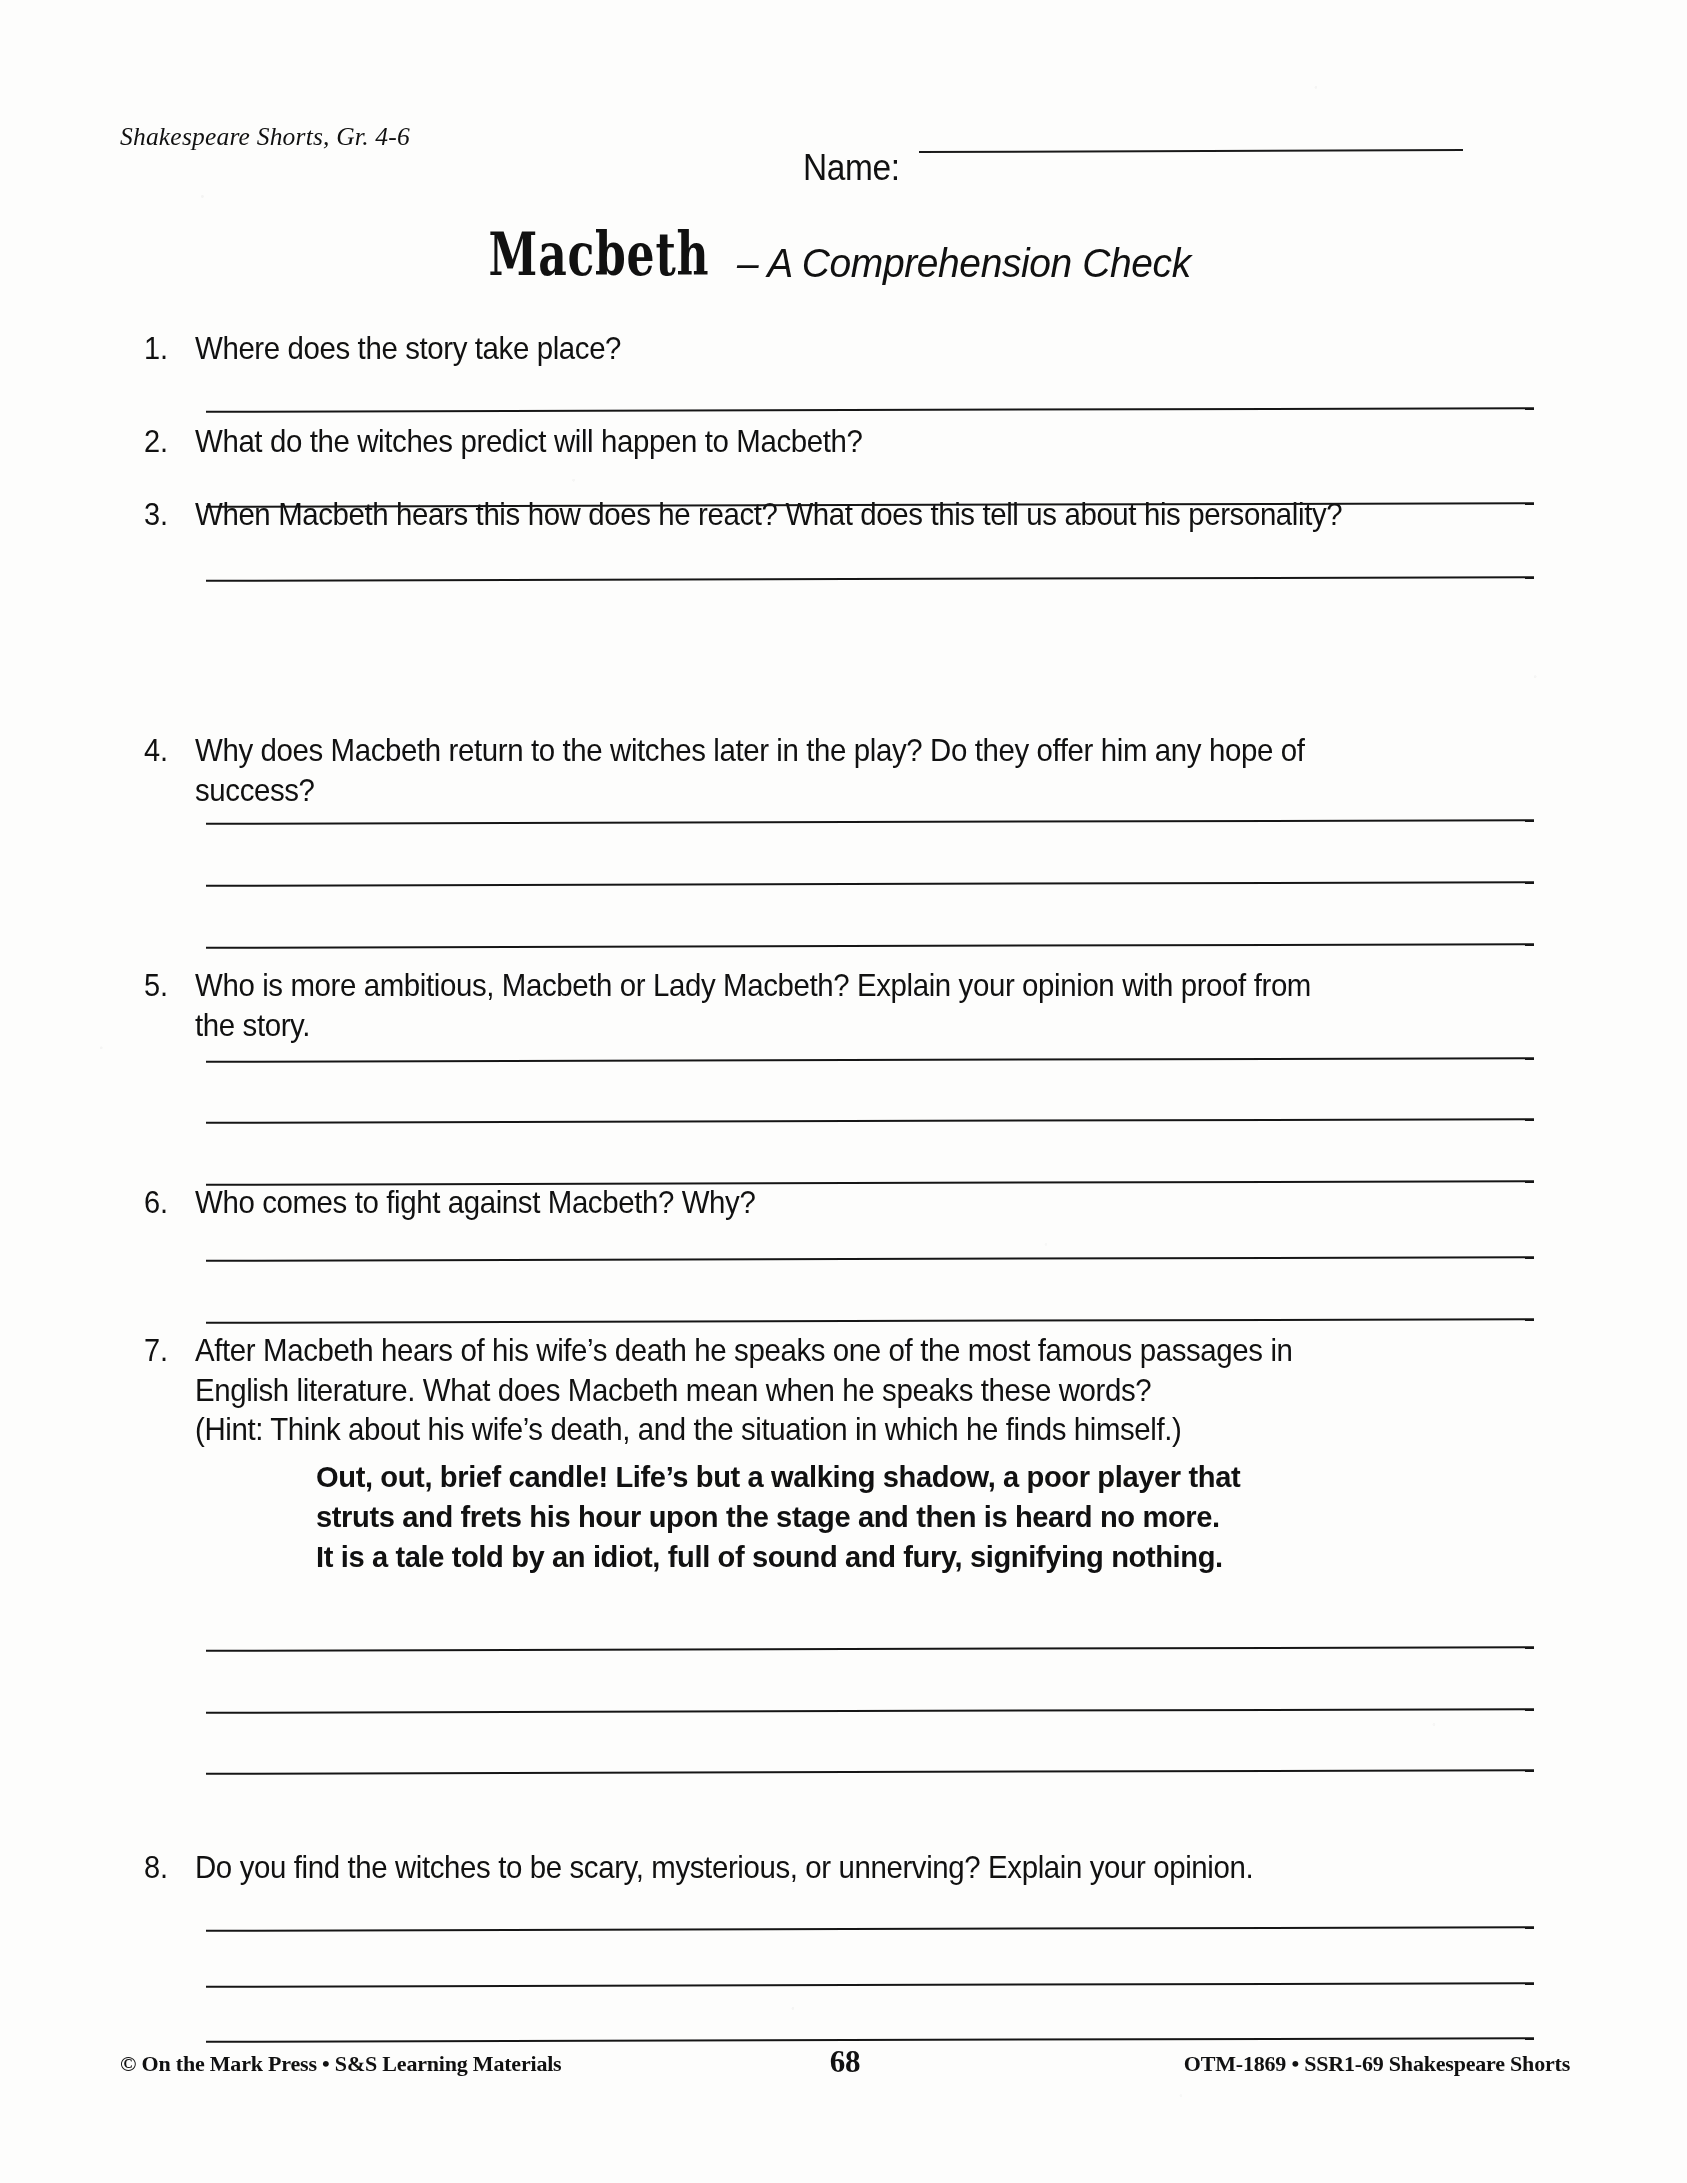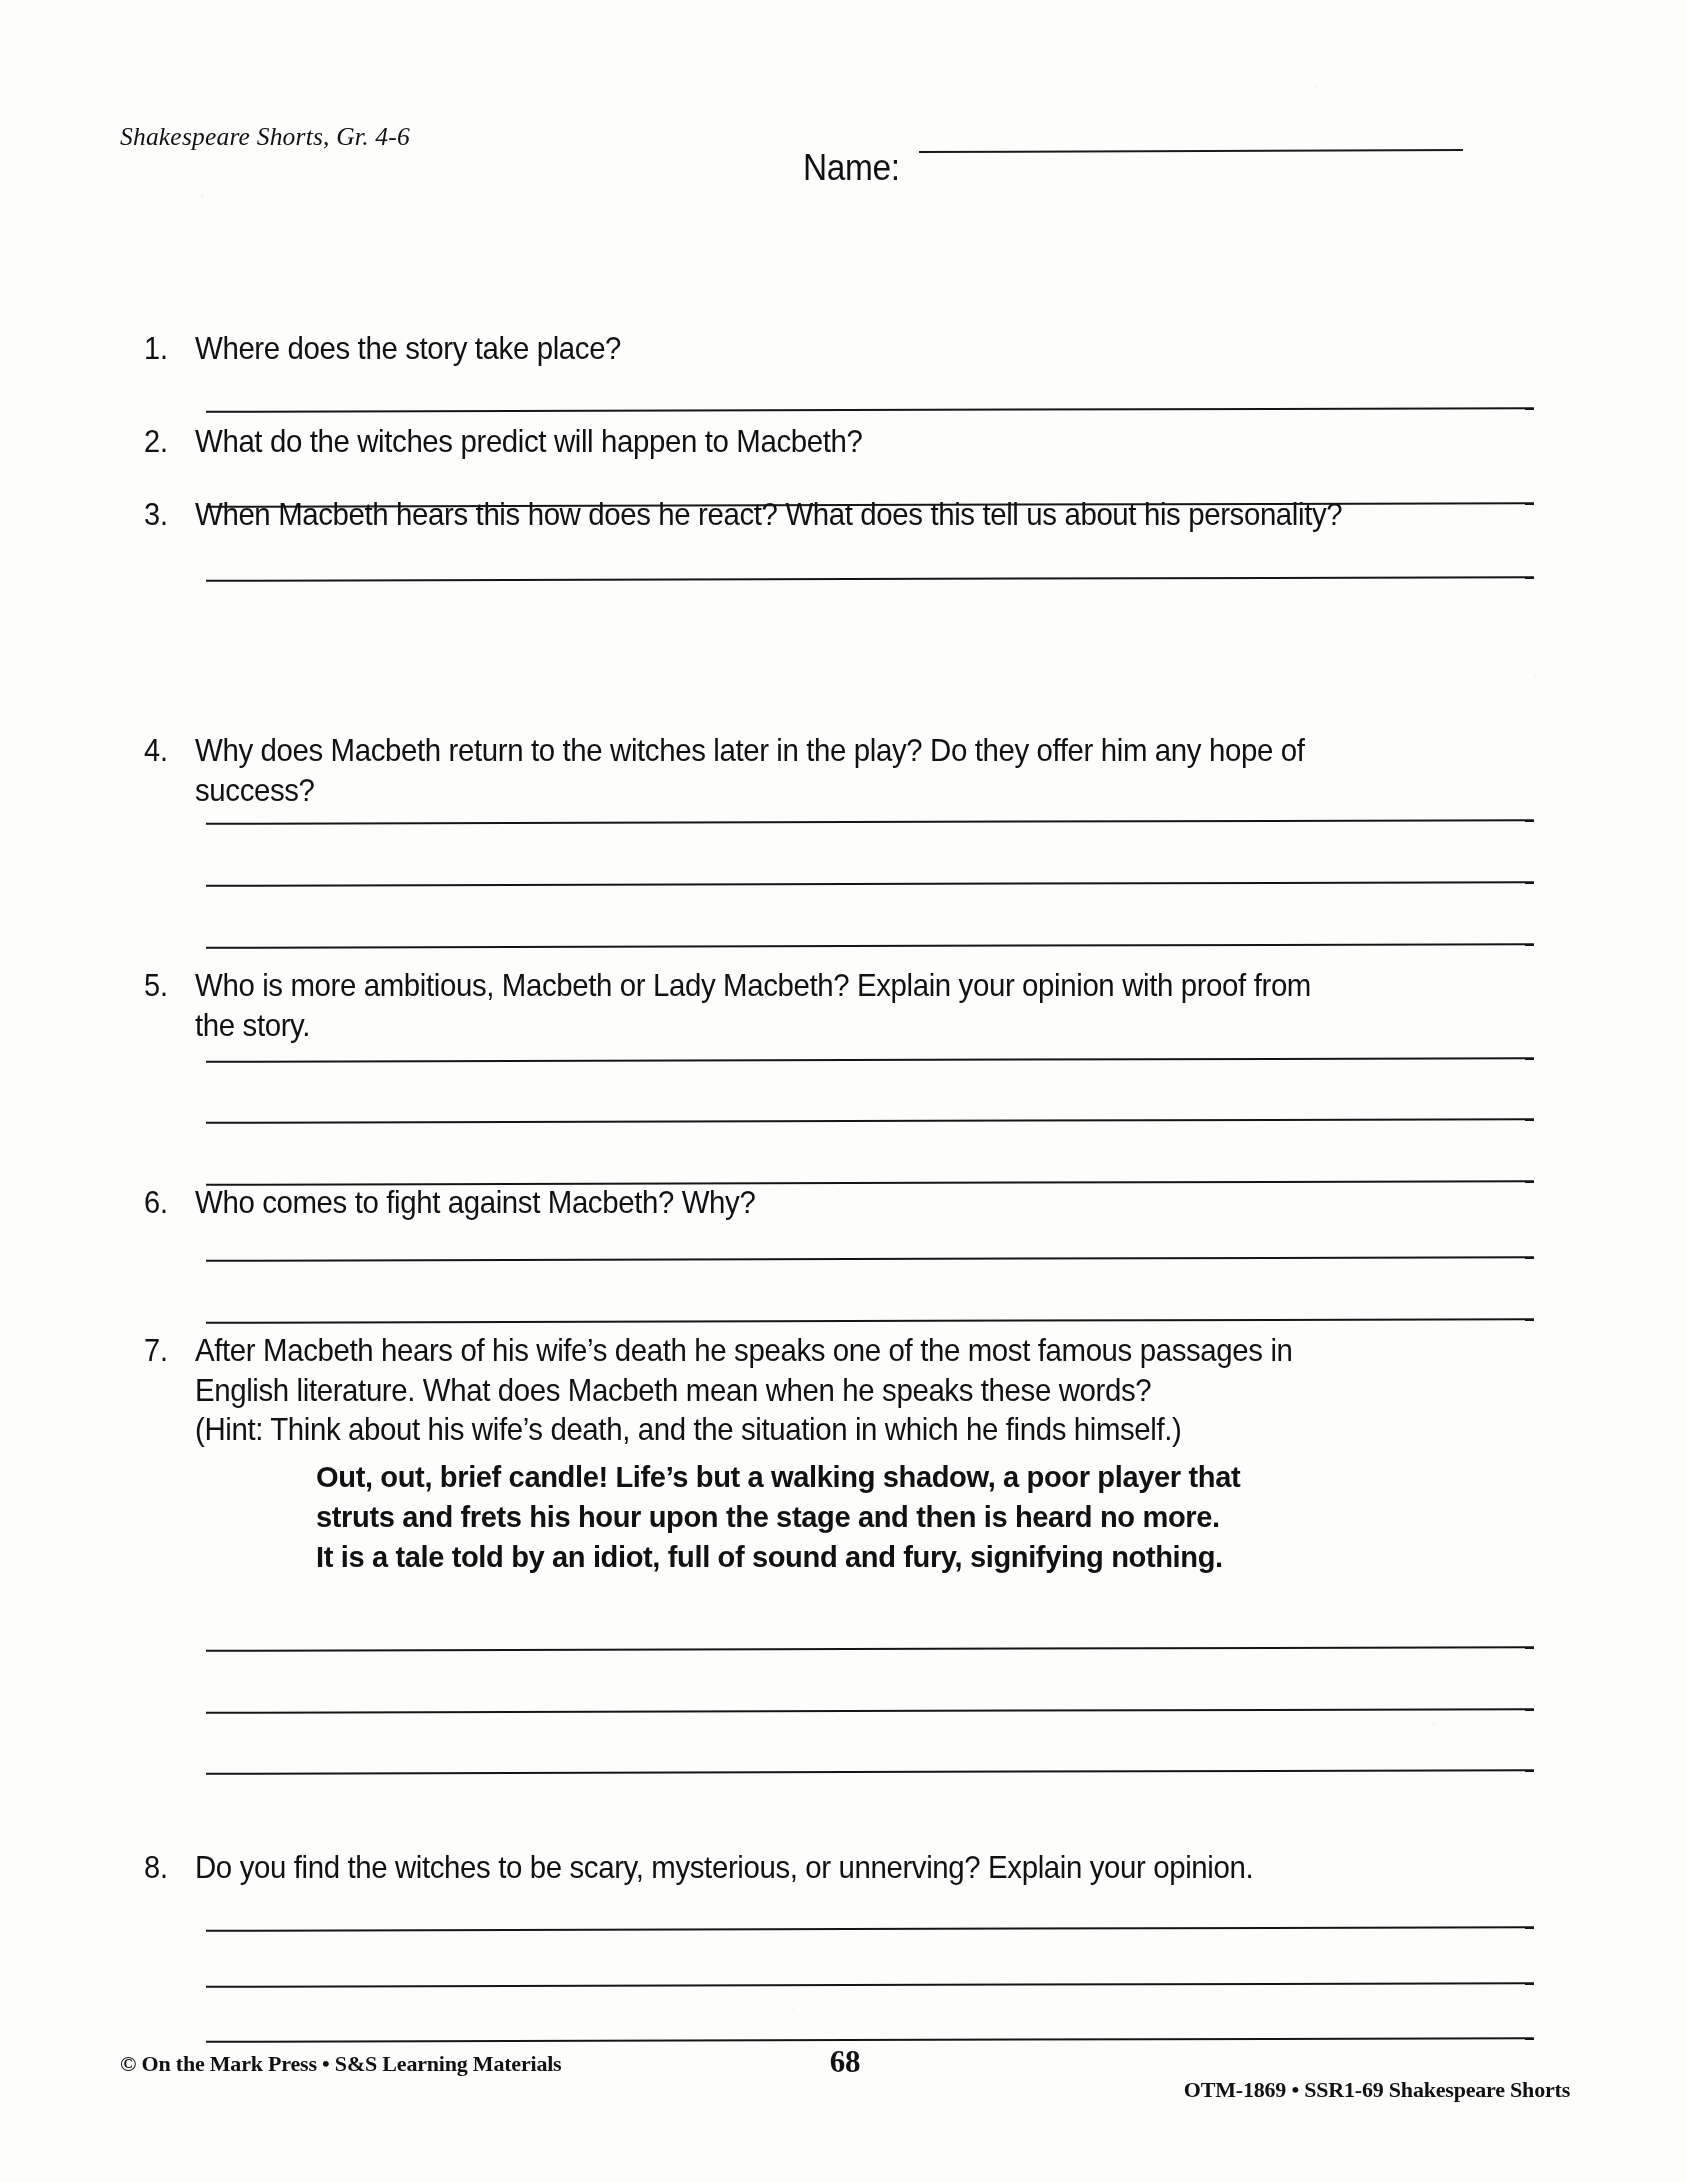--- a/index.html
+++ b/index.html
@@ -163,21 +163,20 @@
     position: absolute;
     left: 120px;
     top: 2051px;
     width: 1450px;
     font-family: "Liberation Serif", serif;
     font-weight: bold;
     font-size: 22px;
     letter-spacing: -0.2px;
     display: flex;
     align-items: baseline;
-    flex-direction: column;
   }
   .footer-left { flex: 0 0 auto; }
   .footer-page {
     position: absolute;
     left: 0; right: 0;
     text-align: center;
     font-family: "Liberation Serif", serif;
     font-weight: 700;
     font-size: 31px;
     top: -7.4px;
@@ -190,20 +189,23 @@
 <div class="page">
   <div class="sheet">
 
     <div class="booktitle">Shakespeare Shorts, Gr. 4-6</div>
 
     <div class="name-row">
       <div class="name-label">Name:</div>
       <div class="name-rule"></div>
     </div>
 
+    <div class="title-row">
+      <span class="title-macbeth">Macbeth</span><span class="title-rest">– A Comprehension Check</span>
+    </div>
 
     <div id="questions">
         <div class="q" style="top: 329px;">
           <div class="q-head">
             <div class="q-num">1.</div>
             <div class="q-body">
               <span class="q-line">Where does the story take place?</span>
             </div>
           </div>
         </div>

